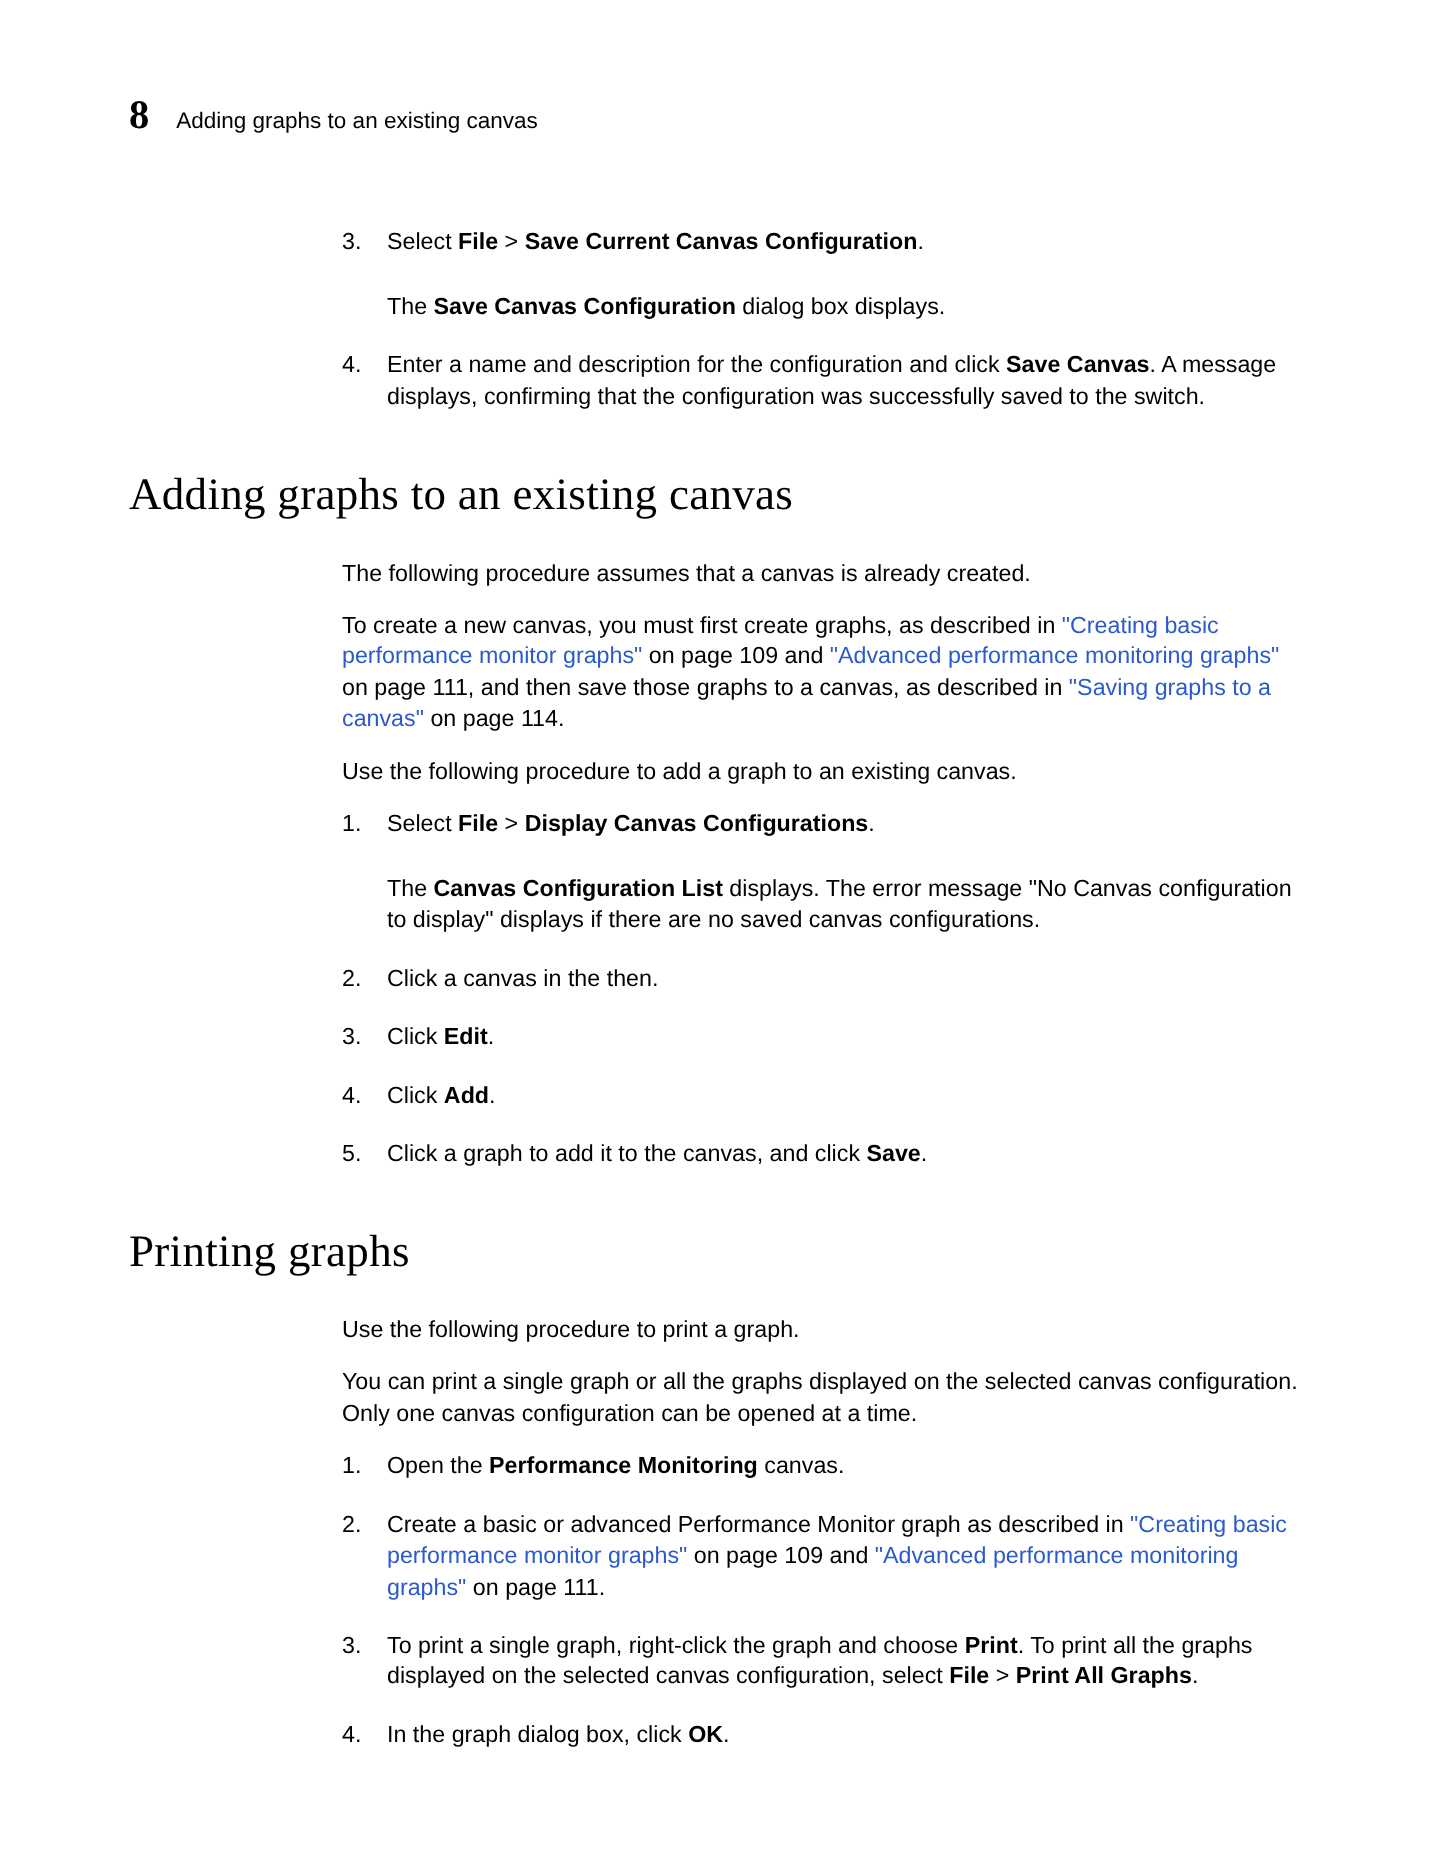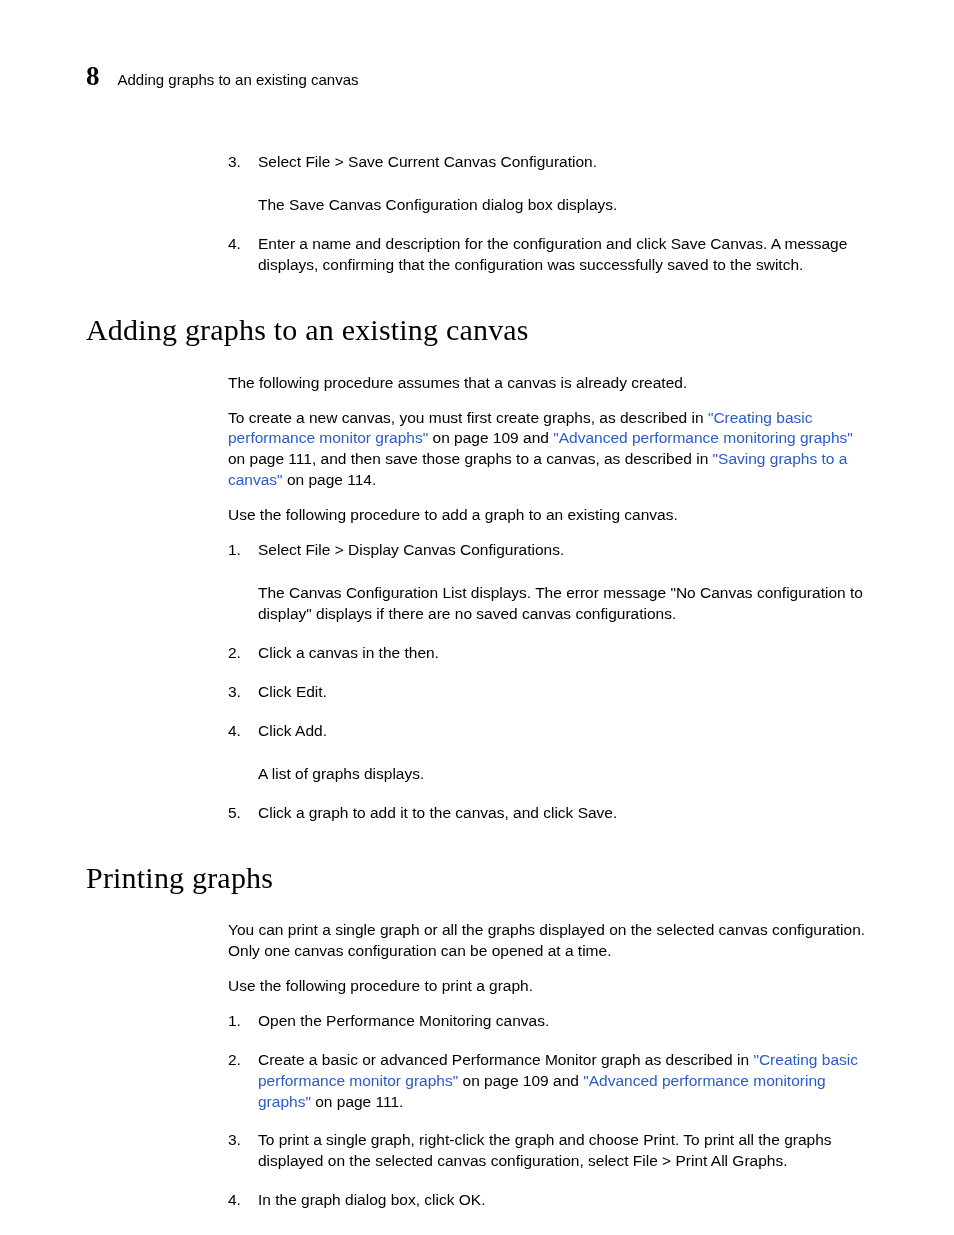--- a/index.html
+++ b/index.html
@@ -26,21 +26,21 @@
   }
   .sub { margin-top: 22px; }
   .para { margin-bottom: 14px; }
   h1.section {
     font-family: "Times New Roman", Georgia, serif;
     font-weight: 400;
     font-size: 30px;
     margin: 34px 0 22px 0;
     letter-spacing: 0.2px;
   }
-  .b { font-weight: 400; }
+  .b { font-weight: 700; }
   a.xref, .xref { color: #2b5bca; text-decoration: none; }
 </style>
 </head>
 <body>
 
 <div class="header-row">
   <span class="chap-num">8</span>
   <span class="running-head">Adding graphs to an existing canvas</span>
 </div>
 
@@ -91,36 +91,35 @@
       <span class="num">3.</span>
       <span>
         <span>Click </span><span class="b">Edit</span><span>.</span>
       </span>
     </li>
     <li>
       <span class="num">4.</span>
       <span>
         <span>Click </span><span class="b">Add</span><span>.</span>
       </span>
-      <div class="sub">A list of graphs displays.</div>
     </li>
     <li>
       <span class="num">5.</span>
       <span>
         <span>Click a graph to add it to the canvas, and click </span><span class="b">Save</span><span>.</span>
       </span>
     </li>
   </ol>
 </div>
 
 <h1 class="section">Printing graphs</h1>
 
 <div class="content">
+  <p class="para">Use the following procedure to print a graph.</p>
   <p class="para">You can print a single graph or all the graphs displayed on the selected canvas configuration. Only one canvas configuration can be opened at a time.</p>
-  <p class="para">Use the following procedure to print a graph.</p>
 
   <ol class="steps">
     <li>
       <span class="num">1.</span>
       <span>
         <span>Open the </span><span class="b">Performance Monitoring</span><span> canvas.</span>
       </span>
     </li>
     <li>
       <span class="num">2.</span>

